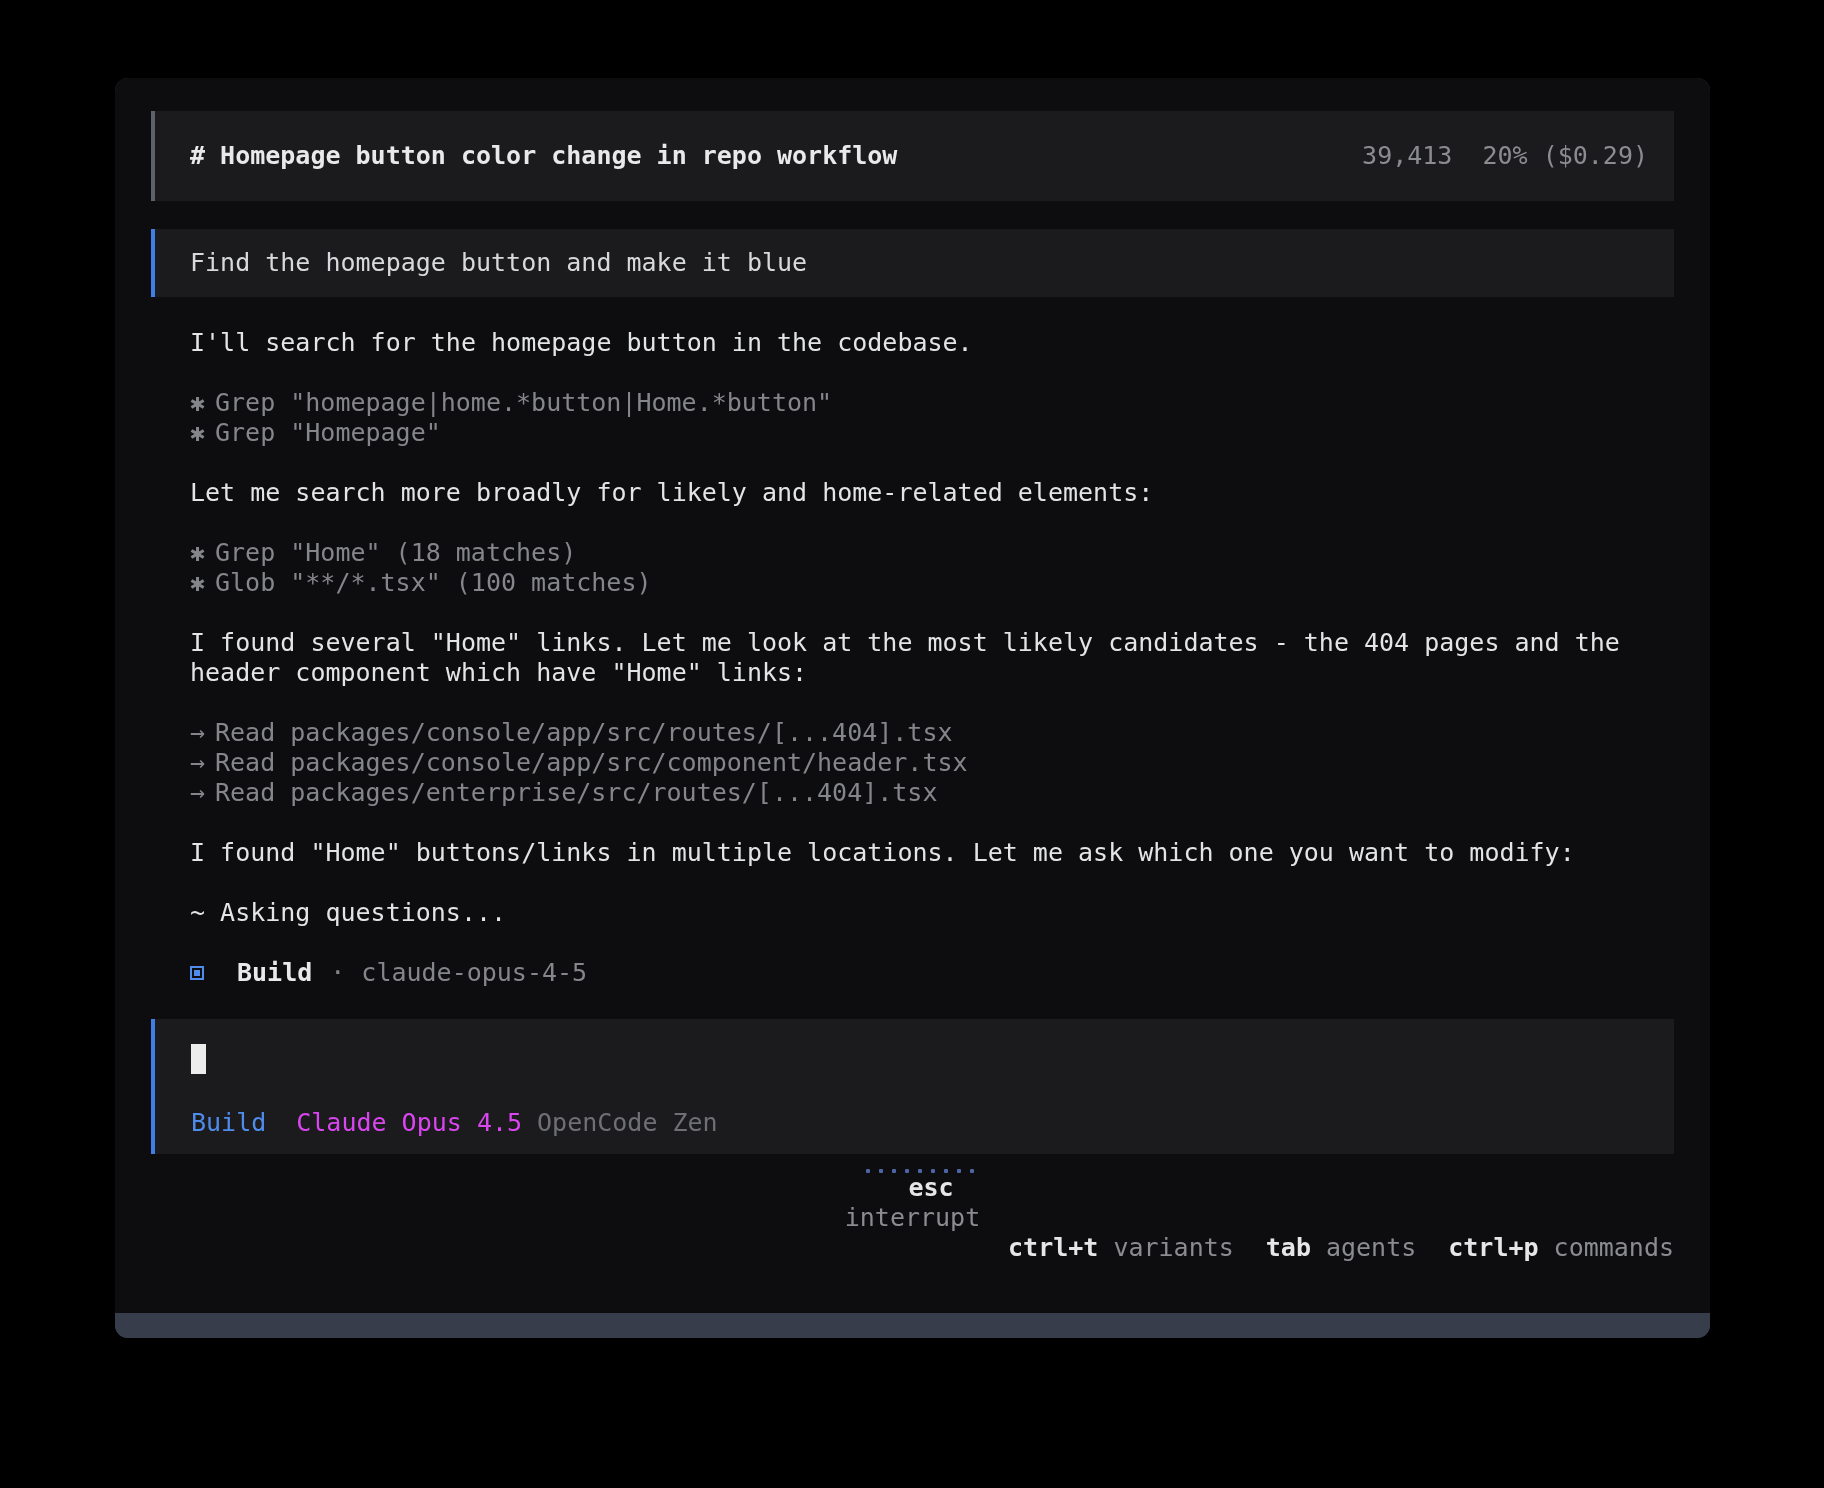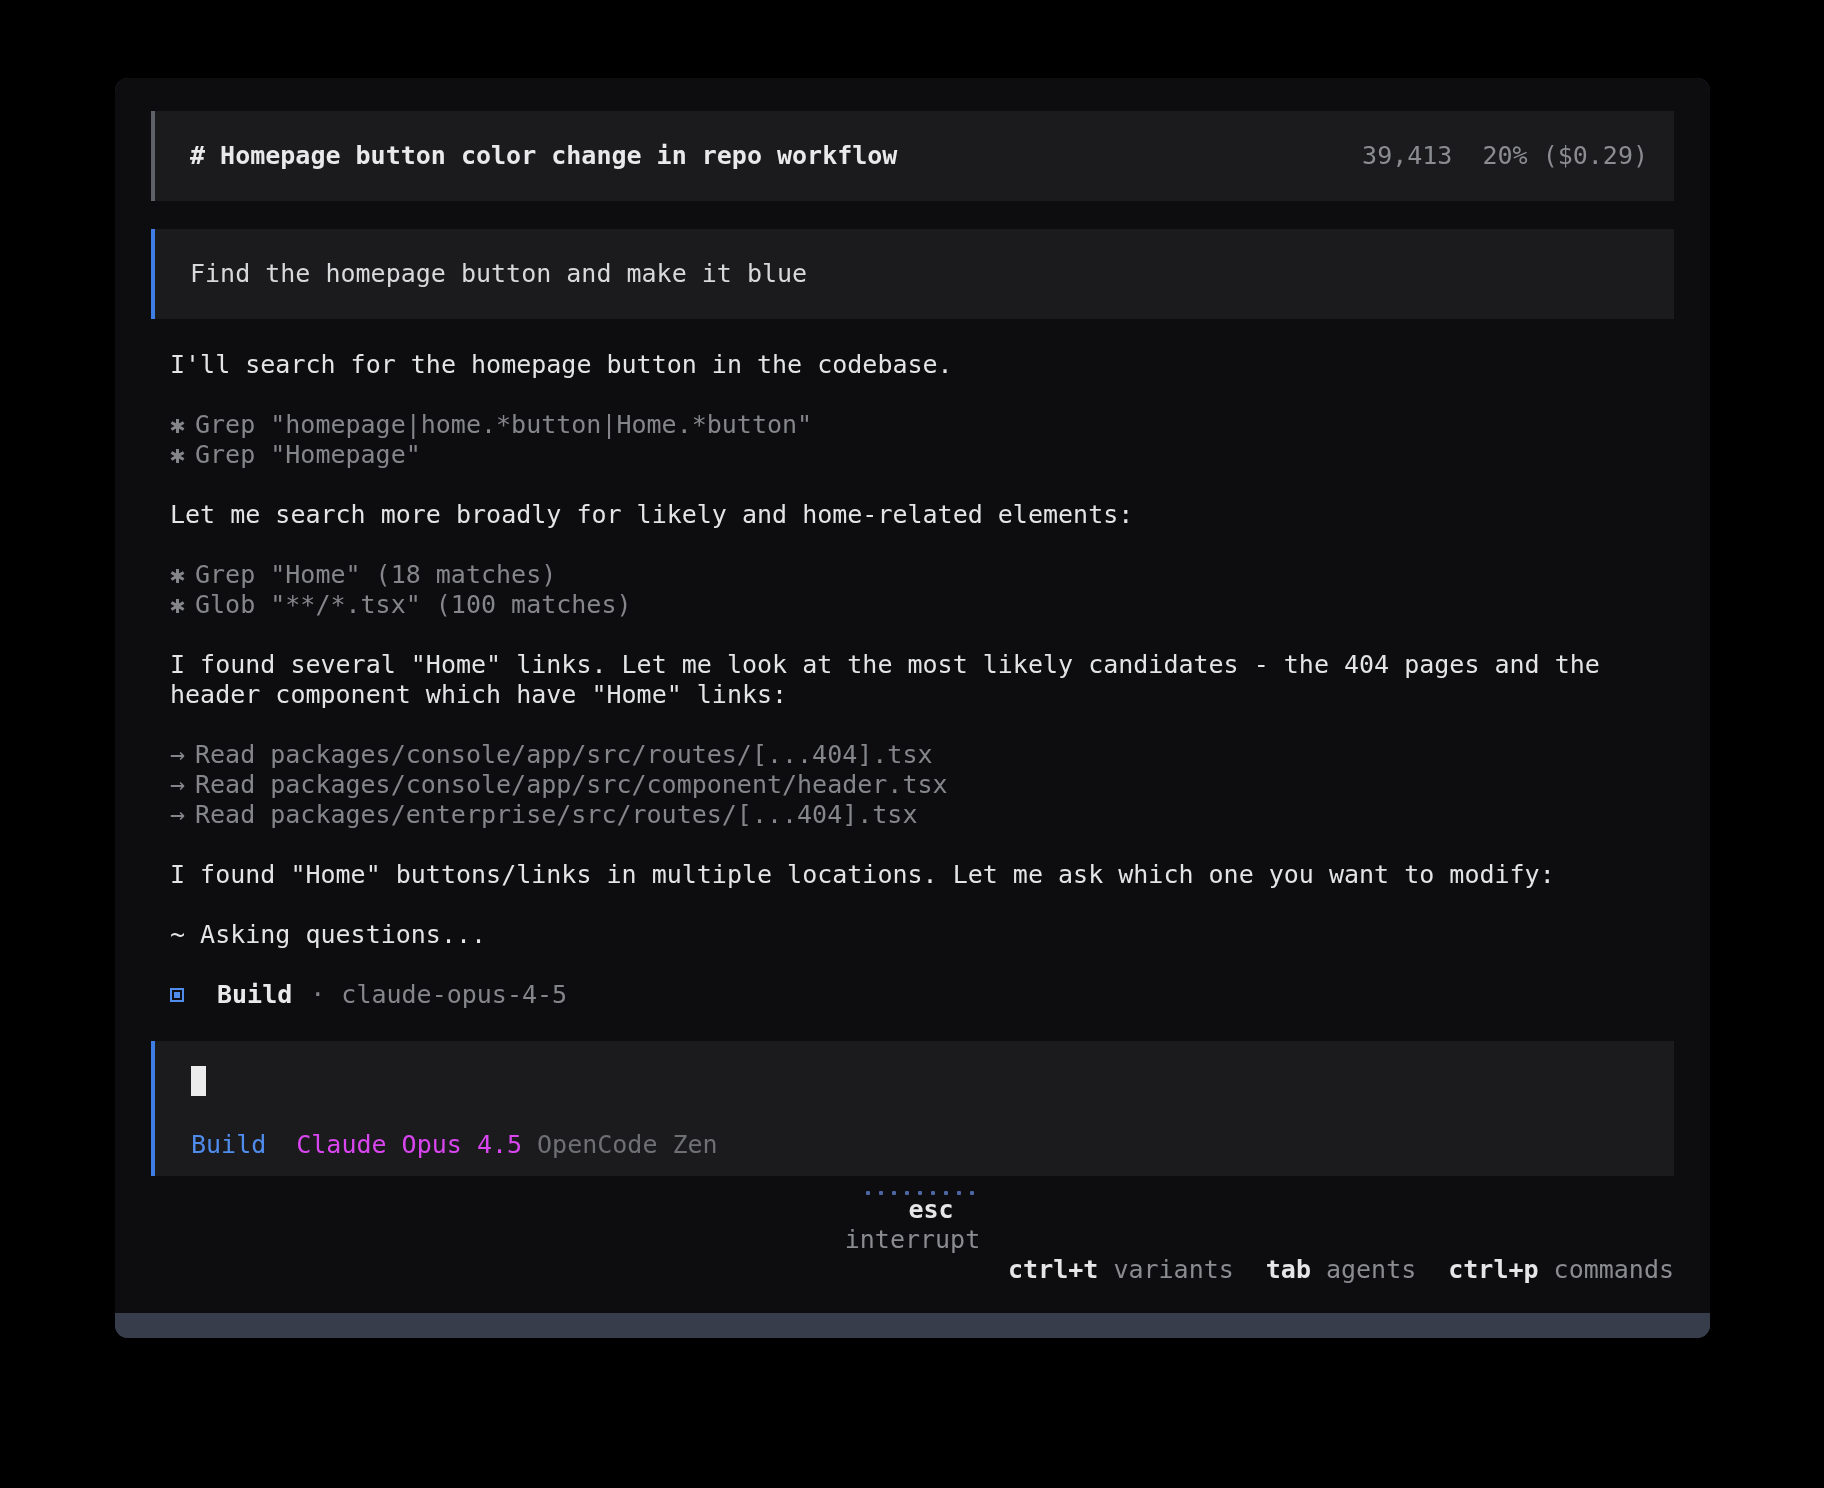--- a/index.html
+++ b/index.html
@@ -49,26 +49,26 @@
   .header-block {
     height:90px; border-left:4px solid #5f6168;
     display:flex; align-items:center; justify-content:space-between;
     padding:0 26px 0 35px; margin-bottom:28px;
   }
   .session-title { font-weight:bold; color:#e9e9eb; white-space:pre; }
   .session-stats { color:#8b8c90; white-space:pre; }
   .session-stats .stat-gap { display:inline-block; width:30px; }
 
   .user-block {
-    height:90px; border-left:4px solid #3f7ee5;
+    height:68px; border-left:4px solid #3f7ee5;
     display:flex; align-items:center; padding-left:35px; margin-bottom:31px;
     color:#d8d9db; white-space:pre;
   }
 
-  .lines { margin-left:19px; width:1484px; }
+  .lines { margin-left:39px; width:1484px; }
   .line { height:30px; line-height:30px; white-space:pre; }
   .para { line-height:30px; }
   .tool, .read { color:#85868a; }
   .marker { display:inline-block; width:25px; }
   .assist { color:#e3e4e6; }
 
   .build-line { display:flex; align-items:center; height:30px; }
   .build-icon {
     width:14px; height:14px; border:2px solid #4f8cec; margin-right:33px;
     display:flex; align-items:center; justify-content:center; flex:0 0 14px;

